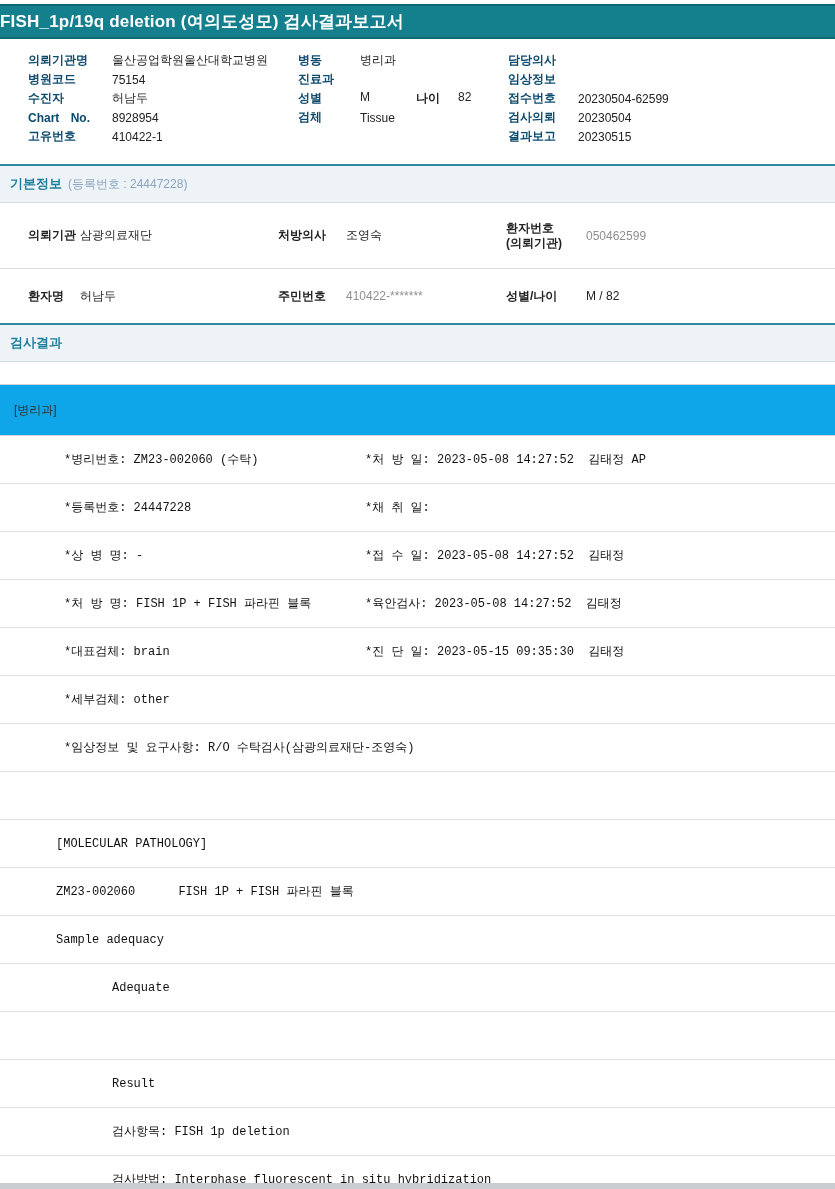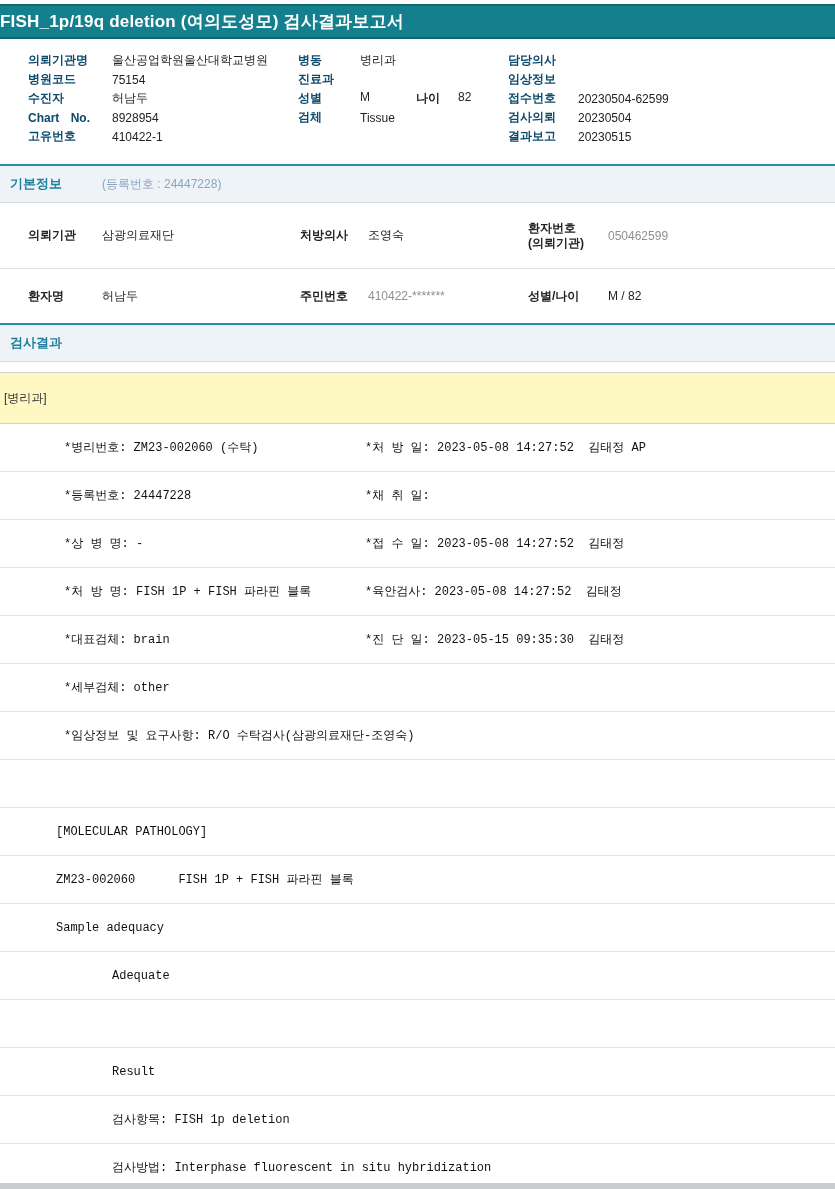--- a/index.html
+++ b/index.html
@@ -35,42 +35,42 @@
 
   
   .section-bar {
     border-top:2px solid #2f8ba0;
     border-bottom:1px solid #d5dde4;
     background:#eef3f7;
     padding:9px 10px;
     display:flex; align-items:baseline; gap:6px;
   }
   .sec-title { color:#1d7f9b; font-size:13px; font-weight:bold; }
-  .sec-sub   { color:#8aa4bf; font-size:12px;margin-left:34px; }
+  .sec-sub   { color:#8aa4bf; font-size:12px; }
 
   
   .bi-row { display:flex; align-items:center; padding-left:28px; }
   .bi-row.r1 { height:66px; border-bottom:1px solid #dddddd; }
   .bi-row.r2 { height:54px; }
   .bi-l { font-weight:bold; display:inline-block; }
   .bi-l.just { text-align:justify; text-align-last:justify; }
-  .l1 { width:50px; margin-right:24px; }
+  .l1 { width:50px; margin-right:2px; }
   .v1 { width:198px; }
   .l2 { width:52px; margin-right:16px; }
   .v2 { width:160px; }
   .l3 { width:70px; white-space:pre-line; line-height:15px; }
   .v3 { flex:1; padding-left:10px; }
   .muted { color:#8f8f8f; }
 
   
   .dept-band {
-    margin-top:10px; height:52px;
-    background:#fef9c3;
+    margin-top:22px; height:52px;
+    background:#0ea5e9;
     border-top:1px solid #d2d2d2; border-bottom:1px solid #d2d2d2;
-    display:flex; align-items:center; padding-left:4px;
+    display:flex; align-items:center; padding-left:14px;
     font-size:12px; color:#333;
   }
   .dr {
     height:48px; border-bottom:1px solid #e2e2e2;
     display:flex; align-items:center;
     font-family:"Liberation Mono","DejaVu Sans Mono",monospace;
     font-size:12px; color:#111; white-space:pre;
   }
   .dl { display:inline-block; min-width:365px; }
   .ind-a { padding-left:64px; }

